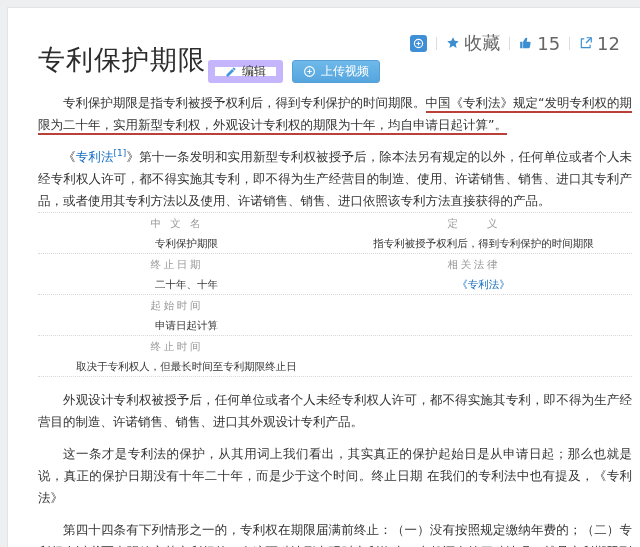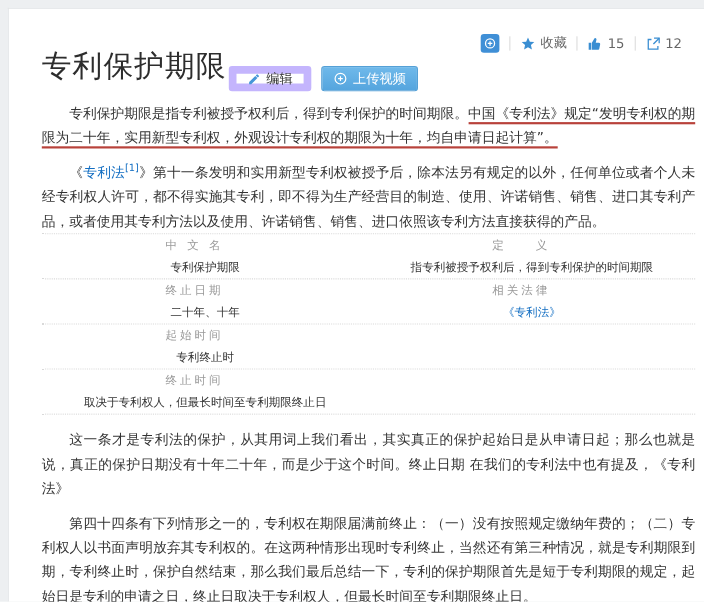--- a/index.html
+++ b/index.html
@@ -11,21 +11,21 @@
   }
   .panel{
     position:absolute;left:7px;top:7px;right:0;bottom:0;
     background:#ffffff;
     border-left:1px solid #e2e4e6;border-top:1px solid #e2e4e6;
   }
   
   .top-actions{
     position:absolute;top:23px;right:20px;
     display:flex;align-items:center;gap:9px;
-    font-size:12px;color:#666;
+    font-size:18px;color:#666;
   }
   .app-badge{
     width:17px;height:17px;border-radius:3px;background:#3f8fd6;
     display:flex;align-items:center;justify-content:center;cursor:pointer;
   }
   .vdiv{width:1px;height:13px;background:#dcdcdc;}
   .act{display:flex;align-items:center;gap:4px;cursor:pointer;}
   .act svg{display:block;}
   
   .page-title{
@@ -145,32 +145,33 @@
           <span class="ib-value">二十年、十年</span>
         </div>
         <div class="ib-cell">
           <span class="ib-label">相关法律</span>
           <a class="ib-value link">《专利法》</a>
         </div>
       </div>
       <div class="ib-row">
         <div class="ib-cell">
           <span class="ib-label">起始时间</span>
-          <span class="ib-value">专利终止时</span>
+          <span class="ib-value">申请日起计算</span>
         </div>
         <div class="ib-cell"></div>
       </div>
       <div class="ib-row">
         <div class="ib-cell">
           <span class="ib-label">终止时间</span>
           <span class="ib-value">取决于专利权人，但最长时间至专利期限终止日</span>
         </div>
         <div class="ib-cell"></div>
       </div>
     </div>
 
+    <p>外观设计专利权被授予后，任何单位或者个人未经专利权人许可，都不得实施其专利，即不得为生产经营目的制造、许诺销售、销售、进口其外观设计专利产品。</p>
     <p>这一条才是专利法的保护，从其用词上我们看出，其实真正的保护起始日是从申请日起；那么也就是说，真正的保护日期没有十年二十年，而是少于这个时间。终止日期 在我们的专利法中也有提及，《专利法》</p>
     <p>第四十四条有下列情形之一的，专利权在期限届满前终止：（一）没有按照规定缴纳年费的；（二）专利权人以书面声明放弃其专利权的。在这两种情形出现时专利终止，当然还有第三种情况，就是专利期限到期，专利终止时，保护自然结束，那么我们最后总结一下，专利的保护期限首先是短于专利期限的规定，起始日是专利的申请之日，终止日取决于专利权人，但最长时间至专利期限终止日。</p>
 
     <h2 class="ref-heading">参考资料</h2>
 
   </div>
 </div>
 
 </body></html>

